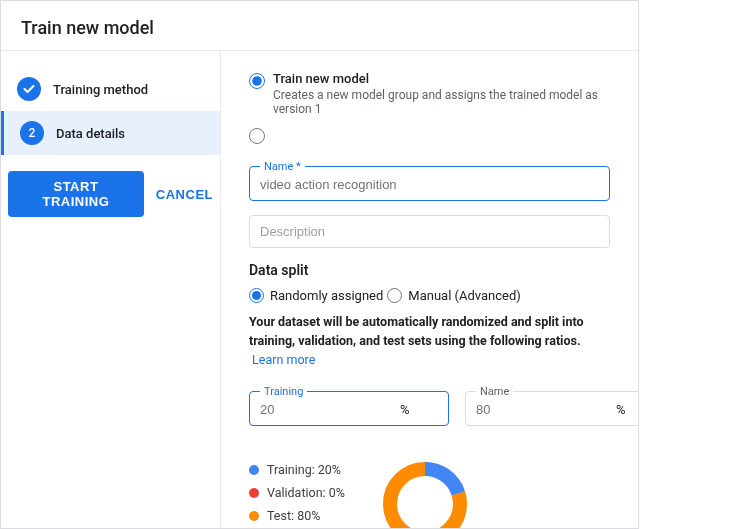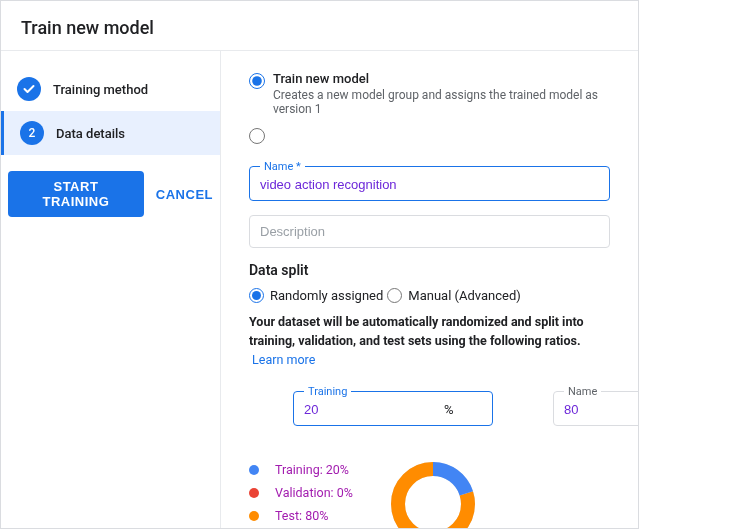--- a/index.html
+++ b/index.html
@@ -182,21 +182,20 @@
       color: #1a73e8;
       text-decoration: none;
     }
     .split-inputs {
       display: flex;
       gap: 16px;
       margin-bottom: 18px;
     }
     .split-field {
       position: relative;
-      margin-left: 44px;
     }
     .split-field fieldset {
       border: 1.5px solid #1a73e8;
       border-radius: 4px;
       padding: 4px 10px 8px;
       min-width: 200px;
     }
     .split-field.test fieldset {
       border-color: #dadce0;
       min-width: 200px;
@@ -210,21 +209,21 @@
       color: #5f6368;
     }
     .split-input-wrap {
       display: flex;
       align-items: center;
     }
     .split-input {
       border: none;
       outline: none;
       font-size: 13px;
-      color: #6d28d9;
+      color: #737373;
       width: 140px;
       background: transparent;
     }
     .split-pct {
       font-size: 13px;
       color: #202124;
     }
     
     .chart-area {
       display: flex;
@@ -233,23 +232,23 @@
       padding: 10px 0;
     }
     .legend {
       display: flex;
       flex-direction: column;
       gap: 8px;
     }
     .legend-item {
       display: flex;
       align-items: center;
-      gap: 16px;
+      gap: 8px;
       font-size: 12.5px;
-      color: #a21caf;
+      color: #404040;
     }
     .legend-dot {
       width: 10px;
       height: 10px;
       border-radius: 50%;
       flex-shrink: 0;
     }
     
     .donut-chart {
       flex-shrink: 0;

